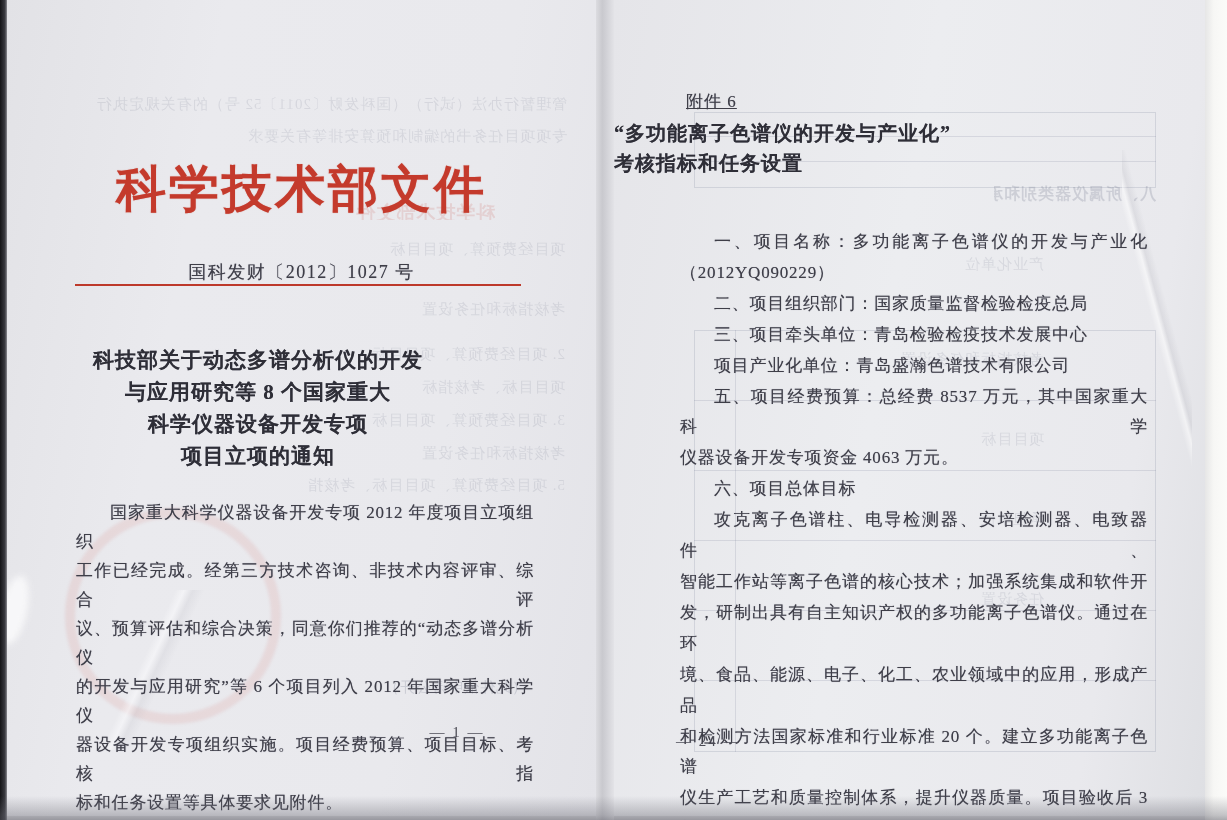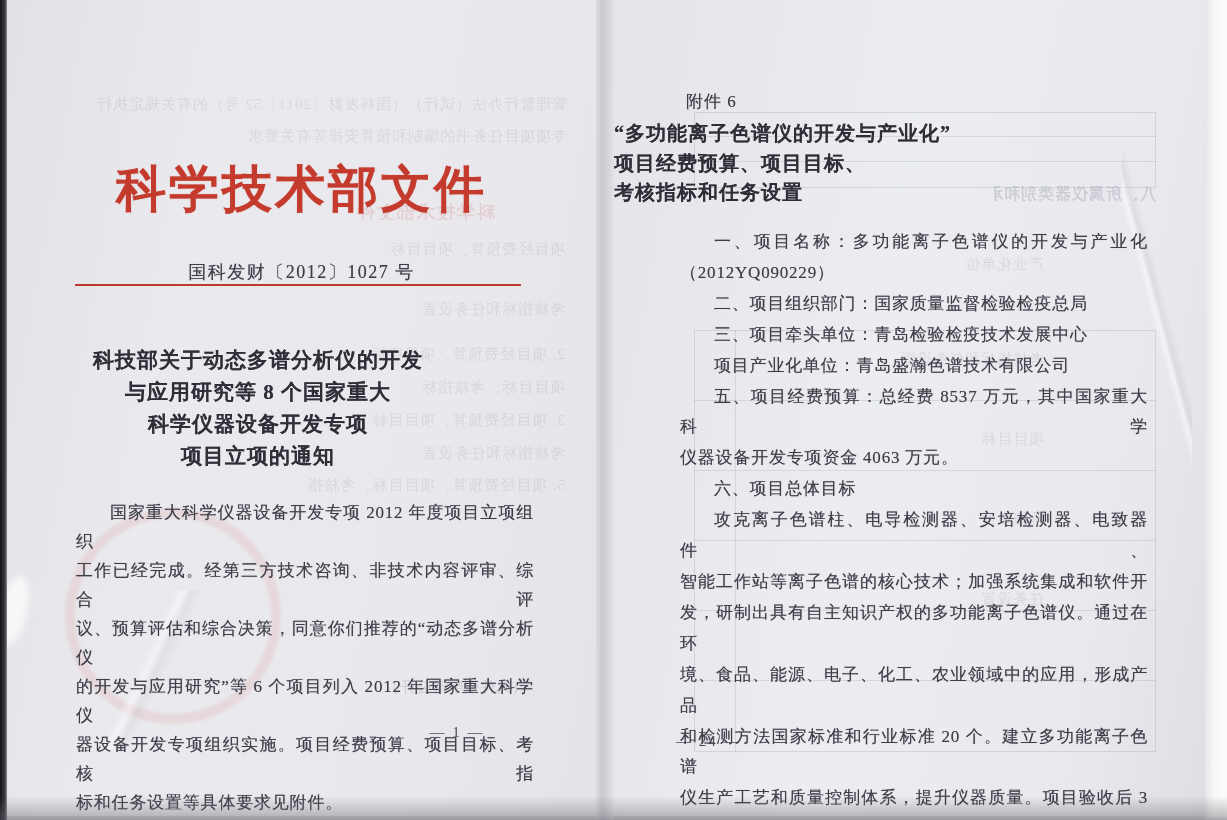--- a/index.html
+++ b/index.html
@@ -54,21 +54,21 @@
                 font-size:18px; letter-spacing:1.5px; }
   .red-rule { position:absolute; left:68px; top:284px; width:446px; height:2px; }
   .notice-title { position:absolute; left:0; top:344px; width:502px; text-align:center;
                   font-size:21px; line-height:32px; letter-spacing:1px; }
   .left-body { position:absolute; left:69px; top:498px; width:458px; }
   .left-pagenum  { position:absolute; left:370px; top:724px; width:160px; text-align:center;
                    font-size:15px; letter-spacing:2px; color:#4a4a54; }
   .right-pagenum { position:absolute; left:62px; top:733px; width:120px; text-align:left;
                    font-size:15px; letter-spacing:2px; color:#4a4a54; }
   
-  .attach-label { position:absolute; left:72px; top:90px; font-size:17px; letter-spacing:1px; }
+  .attach-label { position:absolute; left:72px; top:90px; font-size:17px; letter-spacing:1px;text-decoration:underline; }
   .attach-heading { position:absolute; left:0; top:119px; width:591px; text-align:left;
                     font-size:20px; line-height:29.5px; letter-spacing:1px; }
   .right-body { position:absolute; left:66px; top:227px; width:468px; }
   .right-body .line { line-height:30.9px; }
   
   .bt { position:absolute; transform:scaleX(-1); color:#5a6078; opacity:0.13;
         font-size:15px; letter-spacing:1px; filter:blur(0.4px); overflow:hidden;
         white-space:nowrap; height:20px; }
   .bt.strong { opacity:0.2; }
   .bt.redink { color:#c8544a; opacity:0.16; font-weight:700; }
@@ -140,21 +140,20 @@
     <div class="bt" style="left:190px; top:255px; width:240px;">产业化单位</div>
     <div class="bt" style="left:170px; top:350px; width:260px;">考核指标和任务设置</div>
     <div class="bt" style="left:190px; top:430px; width:240px;">项目目标</div>
     <div class="bt" style="left:170px; top:510px; width:260px;">承担单位</div>
     <div class="bt" style="left:190px; top:590px; width:240px;">任务设置</div>
     <div class="wrinkle1"></div>
 
     <div class="attach-label ink">附件 6</div>
     <div class="attach-heading bold">
       <div>“多功能离子色谱仪的开发与产业化”</div>
-      <div>项目经费预算、项目目标、</div>
       <div>考核指标和任务设置</div>
     </div>
 
     <div class="right-body ink">
       <div class="line ind fill">一、项目名称：多功能离子色谱仪的开发与产业化</div>
       <div class="line">（2012YQ090229）</div>
       <div class="line ind">二、项目组织部门：国家质量监督检验检疫总局</div>
       <div class="line ind">三、项目牵头单位：青岛检验检疫技术发展中心</div>
       <div class="line ind">项目产业化单位：青岛盛瀚色谱技术有限公司</div>
       <div class="line ind fill">五、项目经费预算：总经费 8537 万元，其中国家重大科学</div>

